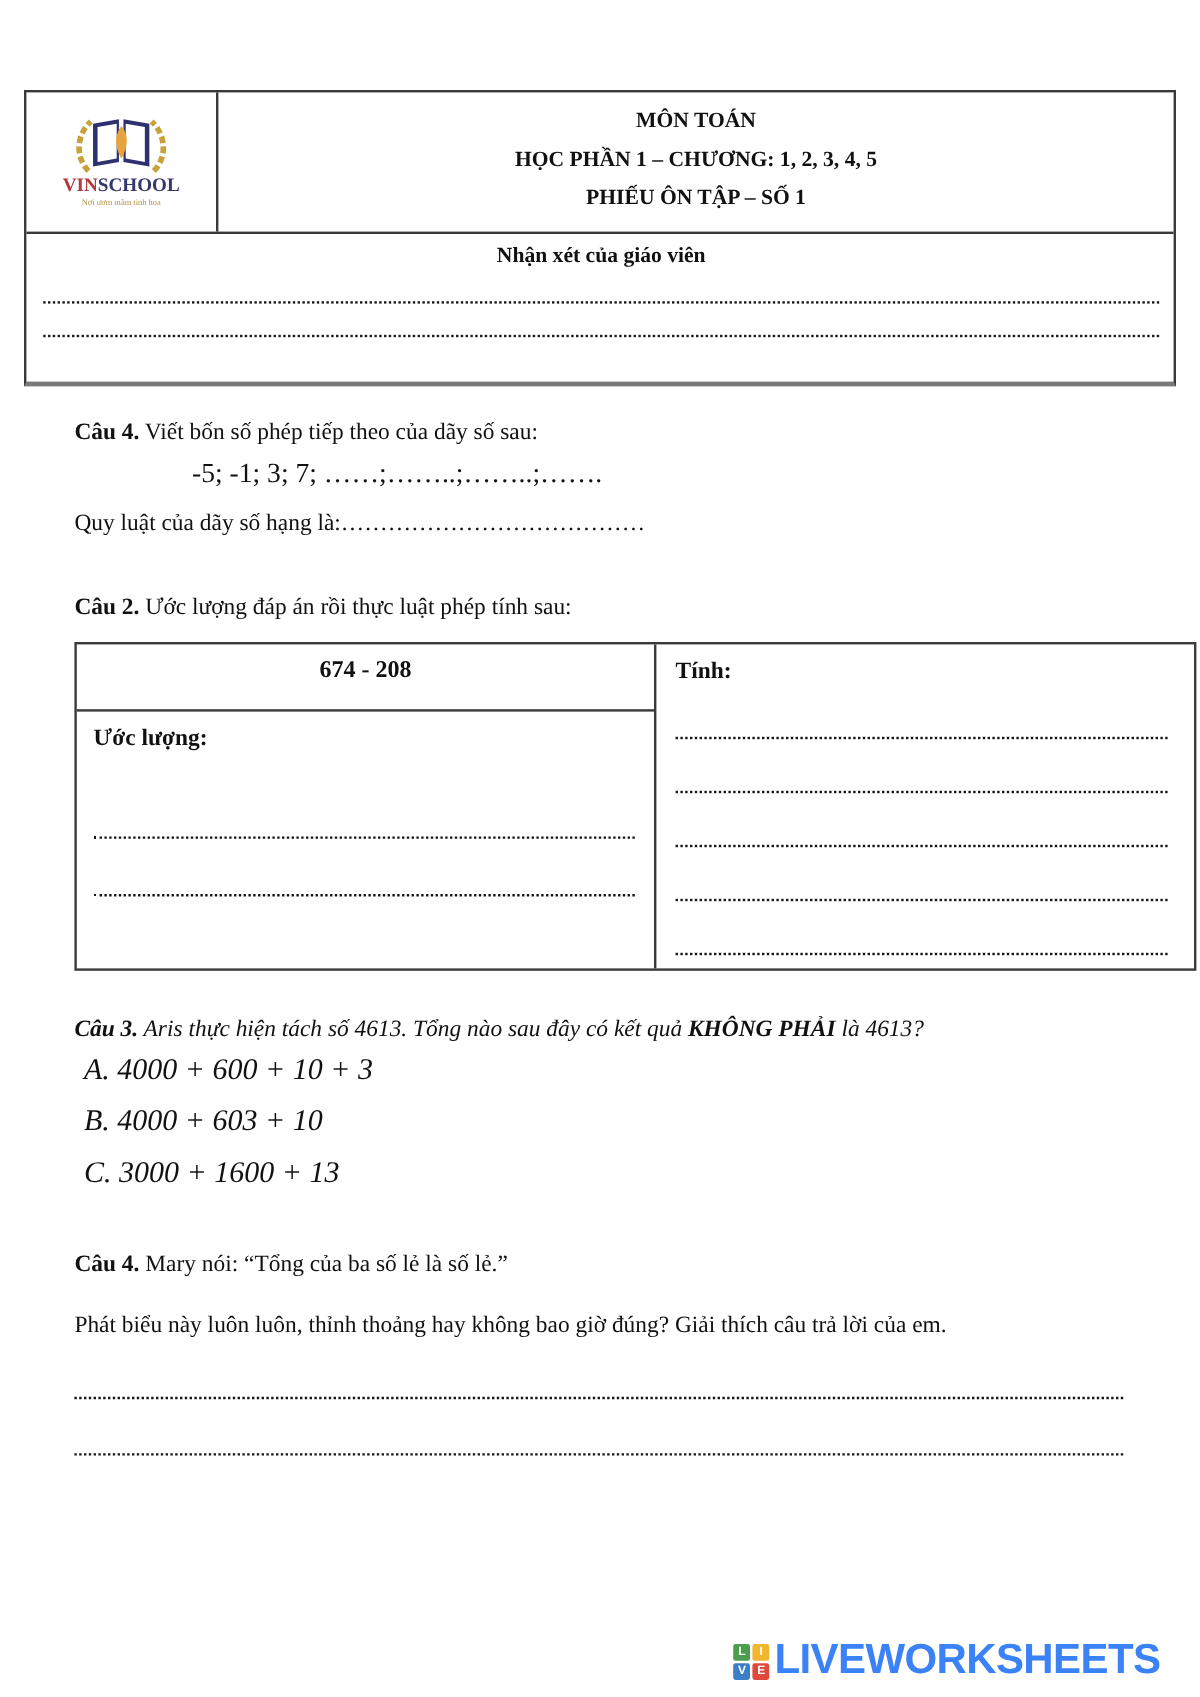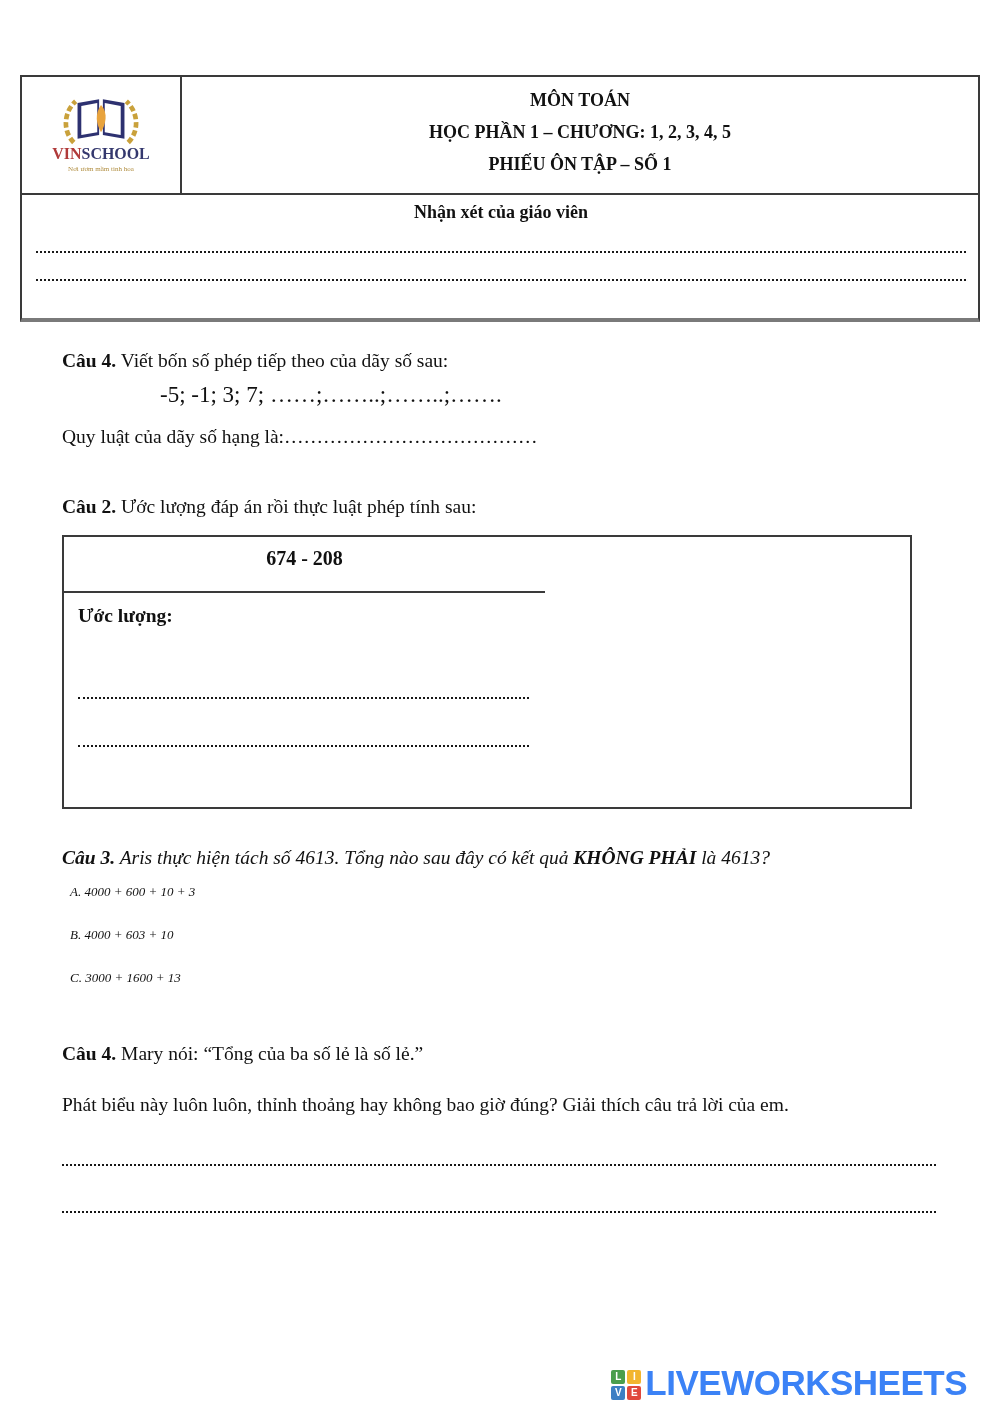--- a/index.html
+++ b/index.html
@@ -35,39 +35,39 @@
   
   .content { position: absolute; left: 62px; top: 322px; width: 901px; }
   .q-heading { font-size: 19.5px; line-height: 26px; }
   .q-heading b { font-weight: bold; }
   .q1 { margin-top: 26px; }
   .q1-sequence { margin: 8px 0 0 98px; font-size: 23px; }
   .q1-rule { margin-top: 18px; font-size: 19.5px; }
 
   .q2 { margin-top: 46px; }
   .q2-table {
-    margin-top: 15px; width: 850px; height: 274px;
+    margin-top: 15px; width: 935px; height: 274px;
     border: 2px solid #3a3a3a; display: flex;
   }
   .q2-left { width: 481px; display: flex; flex-direction: column; }
   .q2-expr {
     height: 56px; border-bottom: 2px solid #3a3a3a;
     text-align: center; font-weight: bold; font-size: 20px; padding-top: 10px;
   }
   .q2-left-body { flex: 1; padding: 12px 16px 0 14px; }
   .q2-estimate-label { font-weight: bold; font-size: 19.5px; }
   .q2-left-body .dotline { margin-top: 34px; }
   .q2-right { flex: 1; border-left: 2px solid #3a3a3a; padding: 12px 22px 0 16px; }
   .q2-compute-label { font-weight: bold; font-size: 19.5px; }
   .q2-right .dotline { margin-top: 29px; }
   .dotline { border-bottom: 2.6px dotted #161616; height: 16px; }
 
   .q3 { margin-top: 36px; font-style: italic; }
   .q3-options { margin-top: 8px; }
-  .q3-option { margin: 18px 0 0 8px; font-size: 13px; line-height: 25px; }
+  .q3-option { margin: 18px 0 0 8px; font-size: 25px; line-height: 25px; }
 
   .q4 { margin-top: 51px; }
   .q4-line2 { margin-top: 25px; font-size: 19.5px; line-height: 26px; }
   .q4-answer .dotline { margin-top: 31px; height: 17px; width: 874px; }
   .q4-answer { margin-top: 10px; }
 
   
   .footer-brand {
     position: absolute; right: 33px; top: 1363px;
     display: flex; align-items: center; gap: 4px;
@@ -140,20 +140,28 @@
       <div class="q-heading"><b>Câu 2.</b> <span>Ước lượng đáp án rồi thực luật phép tính sau:</span></div>
       <div class="q2-table">
         <div class="q2-left">
           <div class="q2-expr">674 - 208</div>
           <div class="q2-left-body">
             <div class="q2-estimate-label">Ước lượng:</div>
             <div class="dotline" style="margin-top:56px;"></div>
             <div class="dotline" style="margin-top:32px;"></div>
           </div>
         </div>
+        <div class="q2-right">
+          <div class="q2-compute-label">Tính:</div>
+          <div class="dotline"></div>
+          <div class="dotline"></div>
+          <div class="dotline"></div>
+          <div class="dotline"></div>
+          <div class="dotline"></div>
+        </div>
       </div>
     </div>
 
     <div class="q3">
       <div class="q-heading"><b>Câu 3.</b> <span>Aris thực hiện tách số 4613. Tổng nào sau đây có kết quả</span> <b>KHÔNG PHẢI</b> <span>là 4613?</span></div>
       <div class="q3-options">
         <div class="q3-option" style="margin-top:8px;">A. 4000 + 600 + 10 + 3</div>
         <div class="q3-option">B. 4000 + 603 + 10</div>
         <div class="q3-option">C. 3000 + 1600 + 13</div>
       </div>

